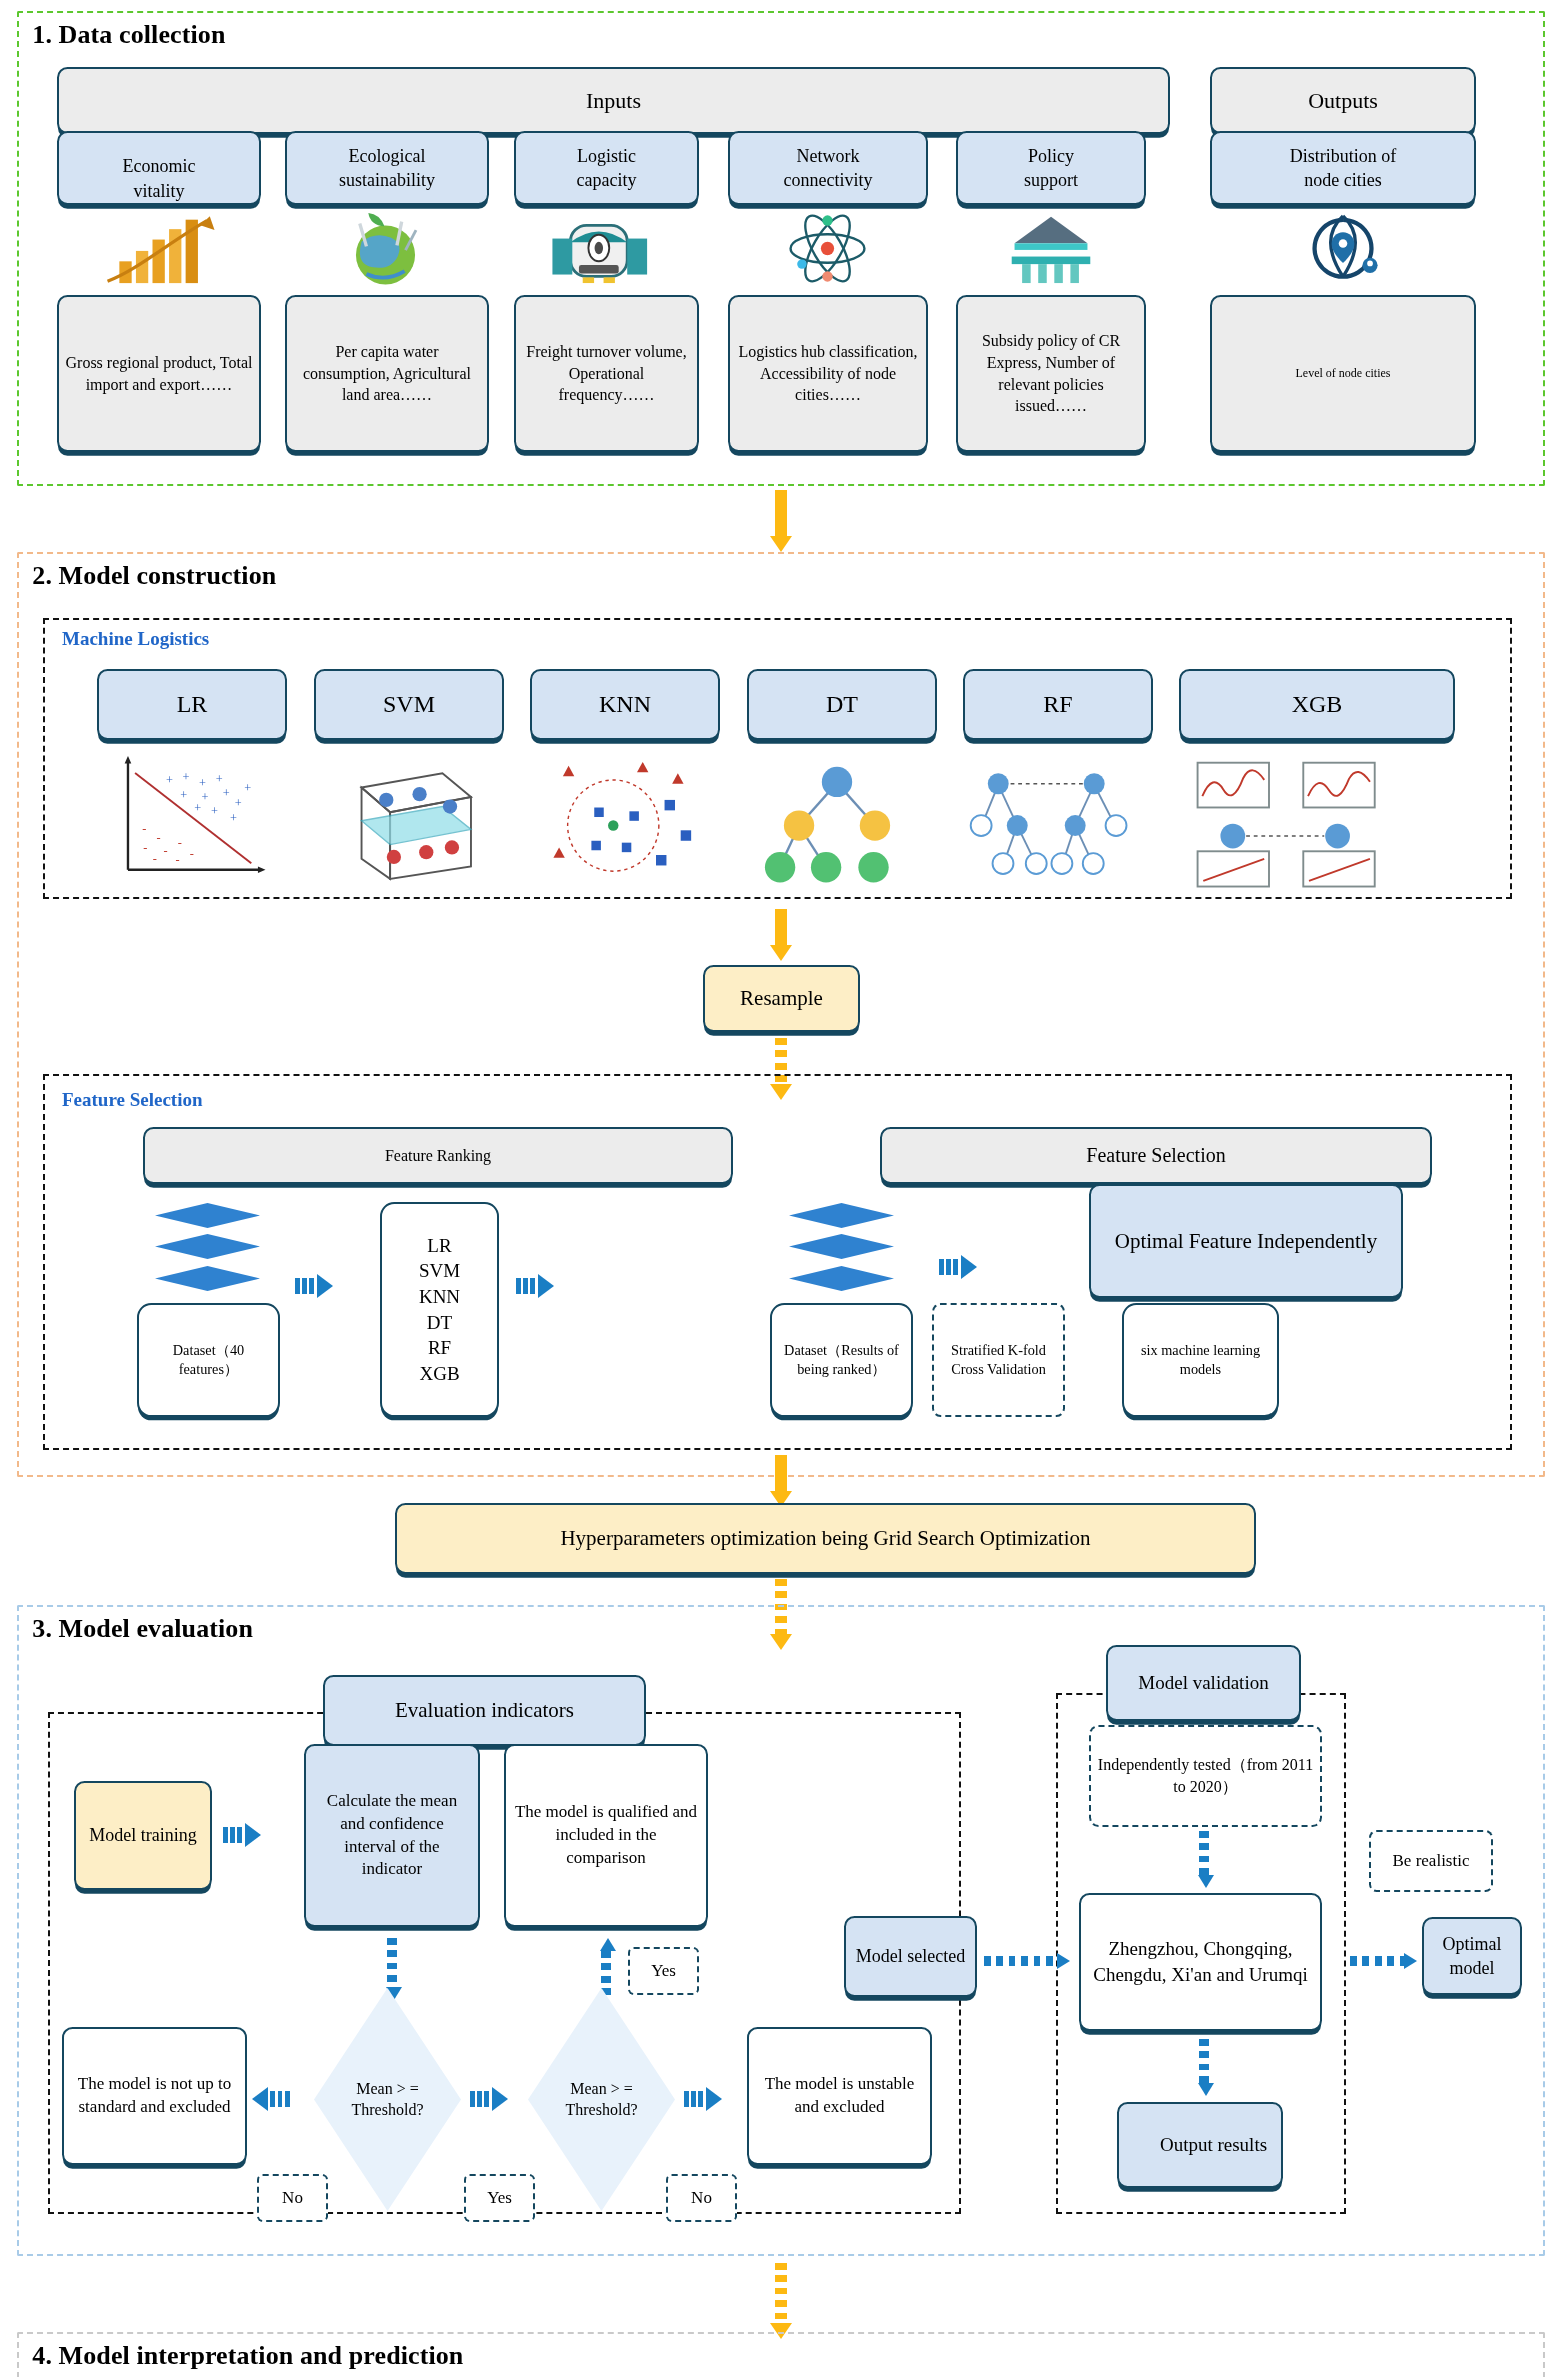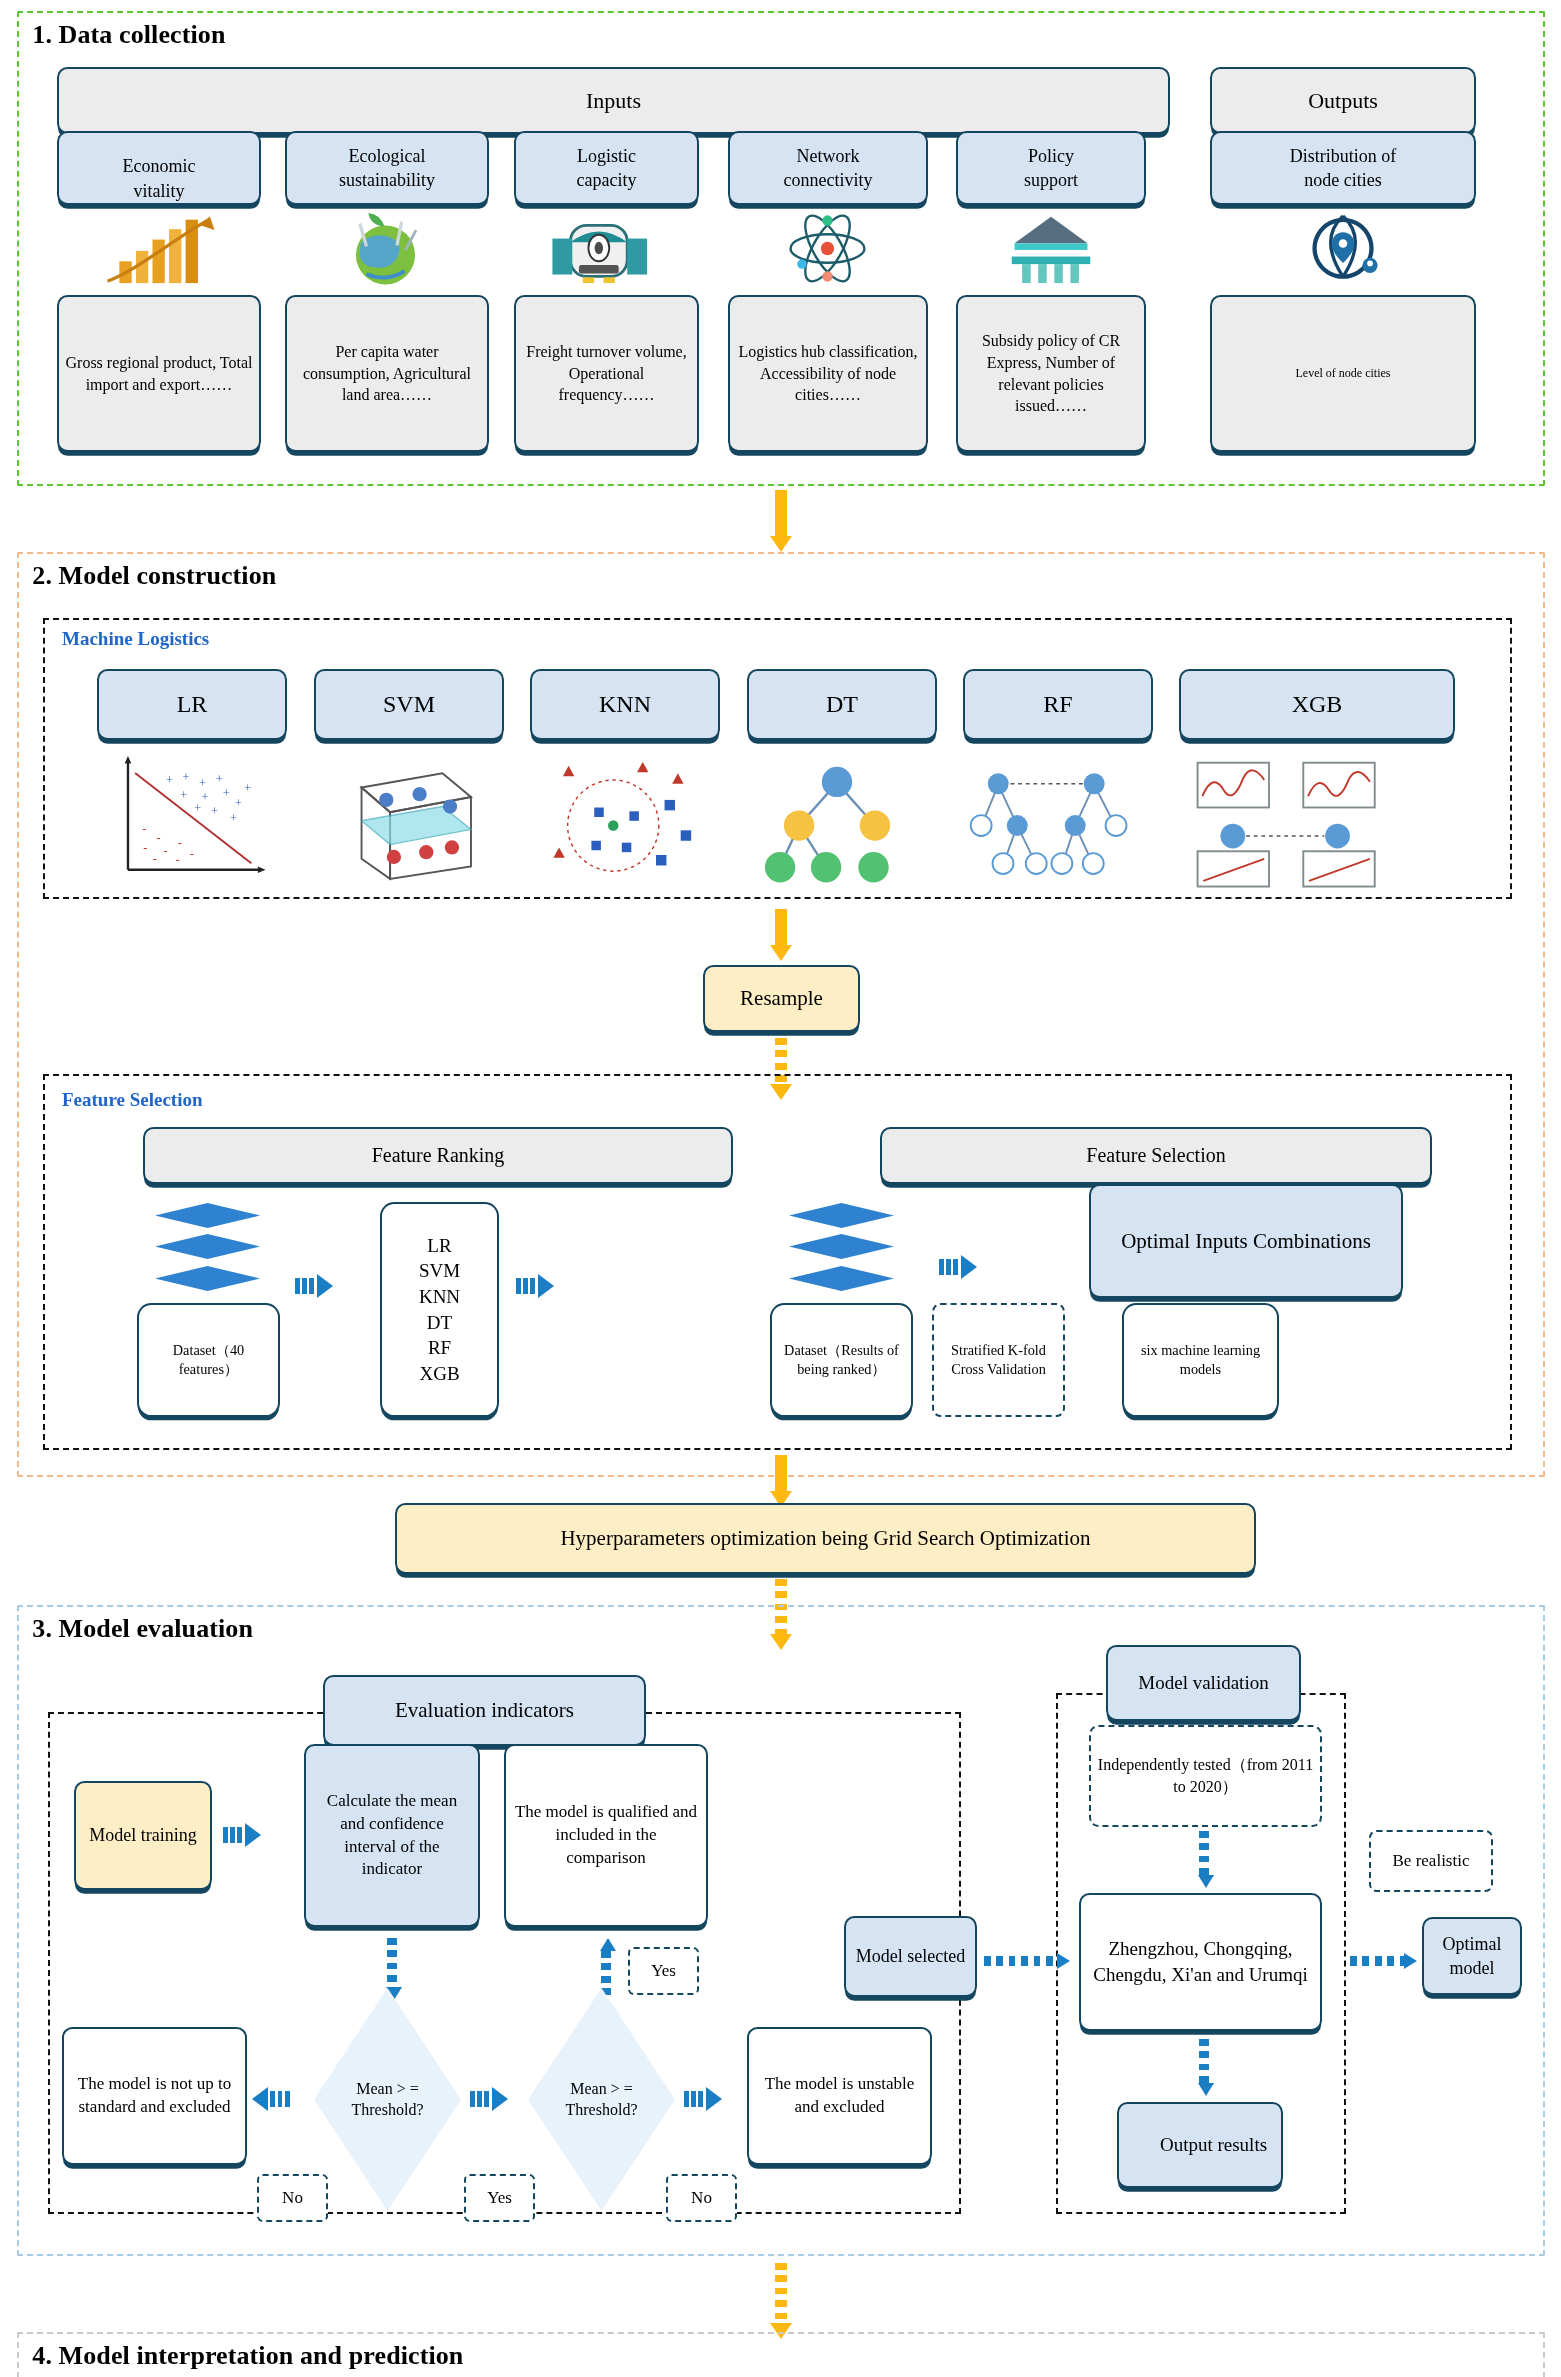--- a/index.html
+++ b/index.html
@@ -403,21 +403,21 @@
   </div>
 
 <div class="arrow-y dotted" style="left:770px;top:1038px;height:62px;">
   <div class="stem"></div>
     <div class="head"></div>
   </div>
 
 <div class="group" style="left:43px;top:1074px;width:1469px;height:376px;"></div>
 <div class="group-label" style="left:62px;top:1089px;">Feature Selection</div>
 
-<div class="box grey" style="left:143px;top:1127px;width:590px;height:57px;font-size:20px;">
+<div class="box grey" style="left:143px;top:1127px;width:590px;height:57px;font-size:16px;">
   <span>Feature Ranking</span>
   </div>
 <div class="box grey" style="left:880px;top:1127px;width:552px;height:57px;font-size:20px;">
   <span>Feature Selection</span>
   </div>
 
 <div class="stack" style="left:155px;top:1203px;width:105px;height:88px;">
   <i style="top:0;"></i>
     <i style="top:31px;"></i>
     <i style="top:63px;"></i>
@@ -462,21 +462,21 @@
   </div>
 
 <div class="arrow-b" style="left:939px;top:1255px;">
   <i></i>
     <i></i>
     <i></i>
     <div class="tip"></div>
   </div>
 
 <div class="box blue" style="left:1089px;top:1184px;width:314px;height:114px;font-size:21px;padding:0 9.5px;">
-  <span>Optimal Inputs Combinations</span>
+  <span>Optimal Feature Independently</span>
   </div>
 
 <div class="arrow-y" style="left:770px;top:1455px;height:52px;">
   <div class="stem"></div>
     <div class="head"></div>
   </div>
 
 <div class="box cream" style="left:395px;top:1503px;width:861px;height:71px;font-size:21px;padding:0 11.4px;">
   <span>Hyperparameters optimization being Grid Search Optimization</span>
   </div>

